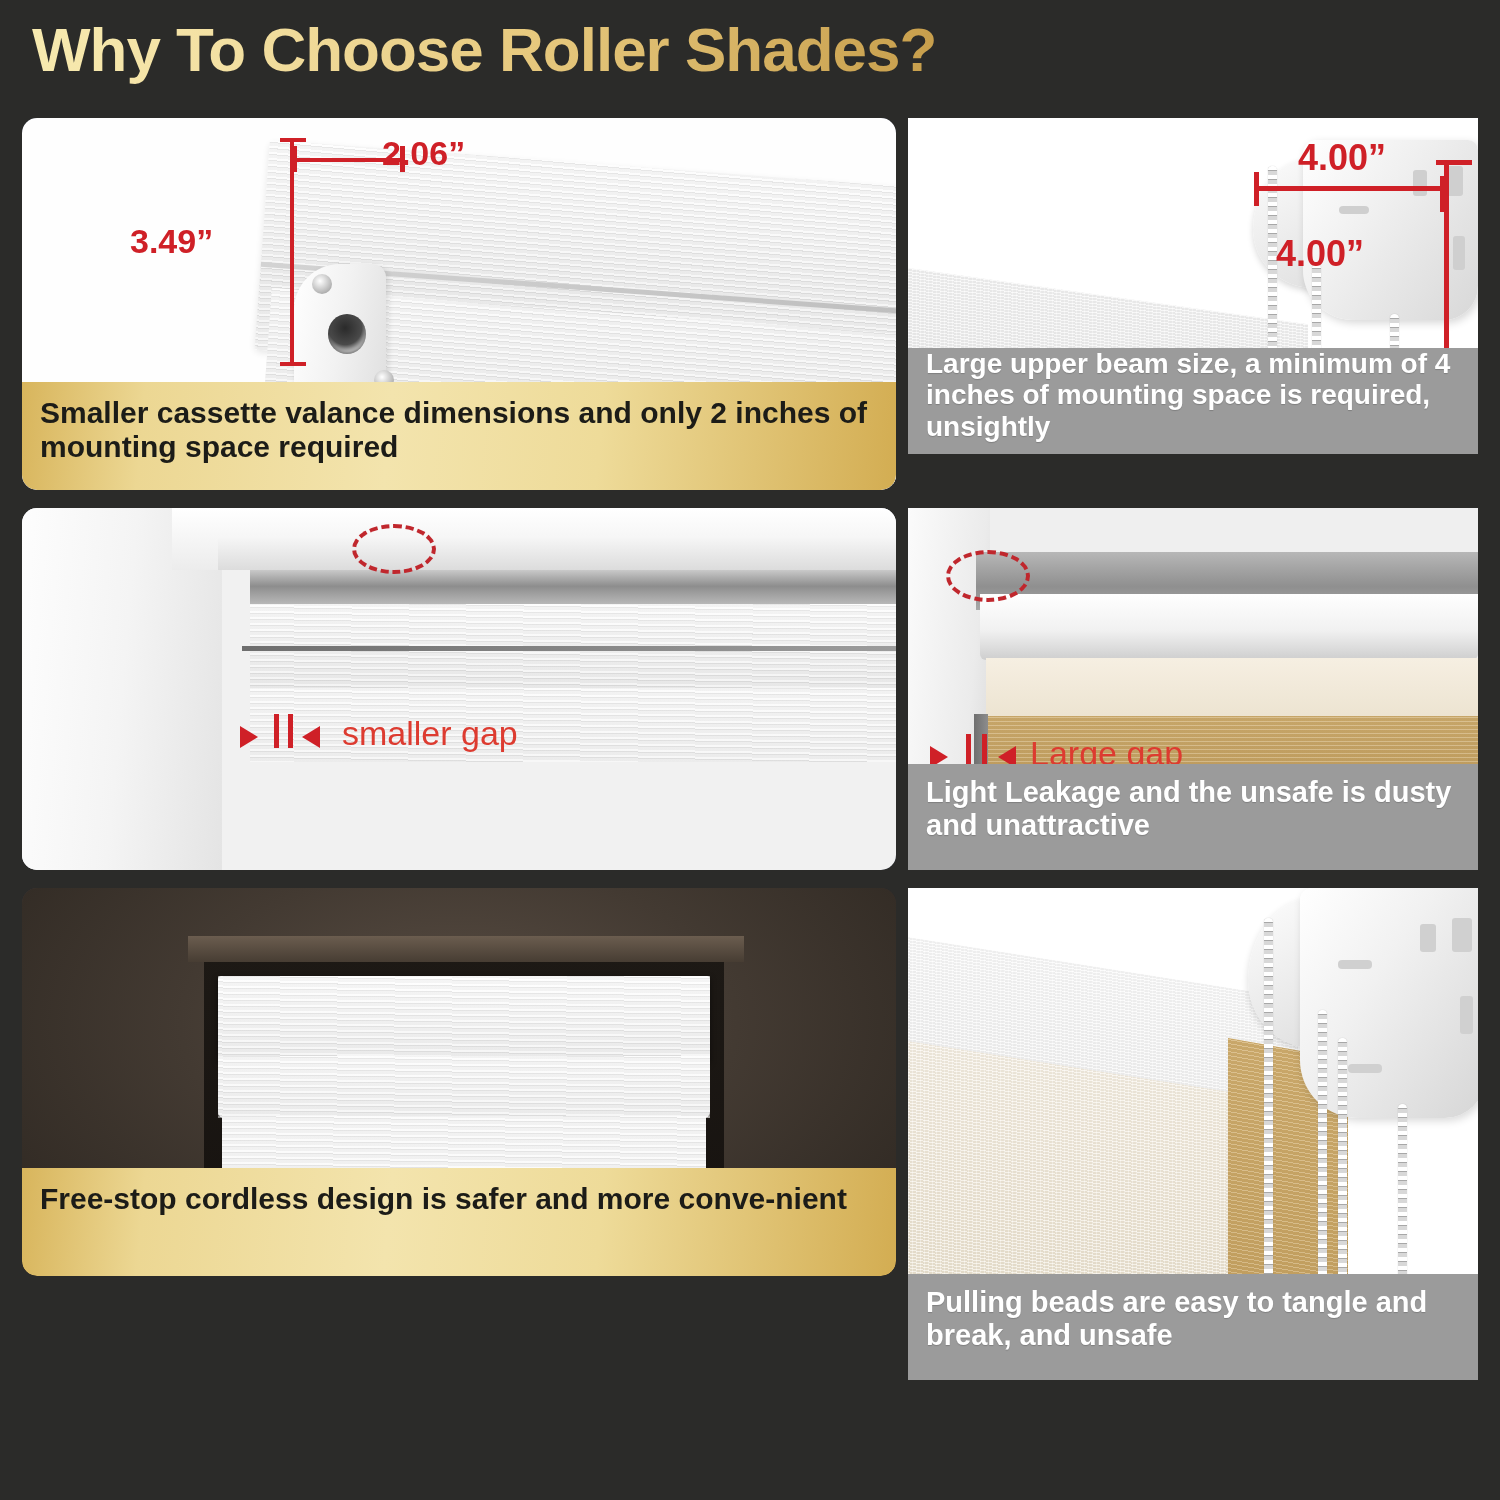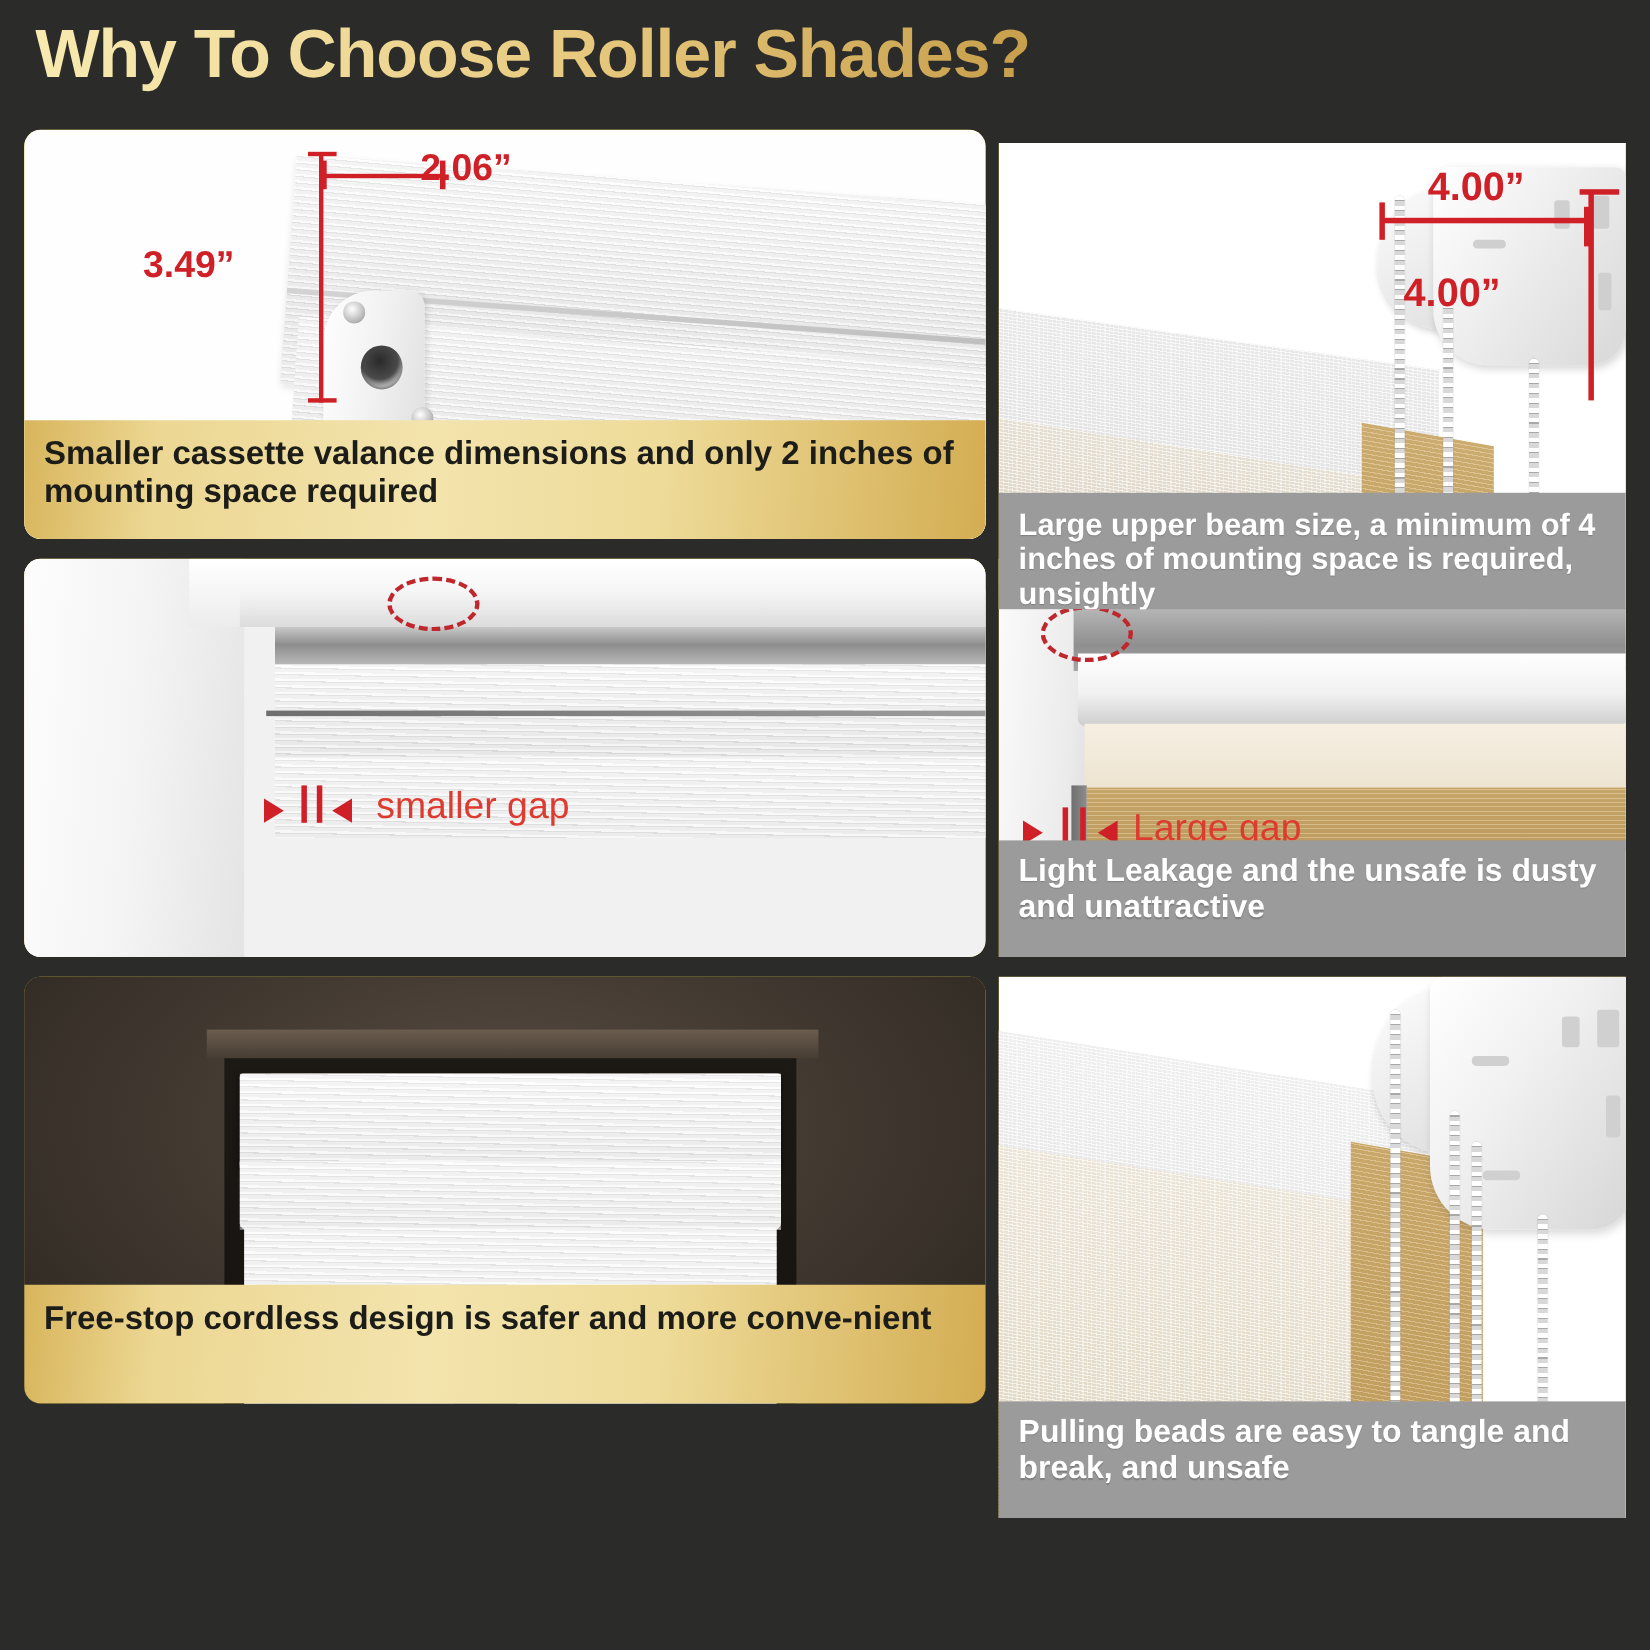--- a/index.html
+++ b/index.html
@@ -18,28 +18,28 @@
     letter-spacing:-1px;
     line-height:1.1;
     background:linear-gradient(100deg,#f7eab0 0%, #f3e0a2 22%, #e7c97e 55%, #c79e4b 100%);
     -webkit-background-clip:text; background-clip:text;
     color:transparent;
     -webkit-text-fill-color:transparent;
     white-space:nowrap;
   }
 
   
-  .panel { position:absolute; overflow:hidden; background:#fde047; }
+  .panel { position:absolute; overflow:hidden; background:#0f172a; }
   .panel.left  { left:22px; width:874px; border-radius:15px; }
   .panel.right { left:908px; width:570px; border-radius:0; }
 
   .r1 { top:118px;  height:372px; }
   .r2 { top:508px;  height:362px; }
   .r3 { top:888px;  height:388px; }
-  .panel.right.r1 { top:118px; height:424px;margin-top:12px; }
+  .panel.right.r1 { top:118px; height:336px; }
   .panel.right.r2 { top:508px; height:362px; }
   .panel.right.r3 { top:888px; height:492px; }
 
   .photo { position:absolute; inset:0; overflow:hidden; }
 
   
   .caption {
     position:absolute; left:0; right:0; bottom:0;
     padding:14px 18px 10px 18px;
     font-weight:bold;
@@ -54,21 +54,21 @@
     border-bottom-left-radius:15px; border-bottom-right-radius:15px;margin-top:28px;
   }
   .caption.gray {
     background:#9b9b9b;
     color:#ffffff;
     font-size:29px;
     height:106px;
     padding-top:12px;
     text-shadow:0 1px 1px rgba(0,0,0,.18);
   }
-  .caption.gray.three { font-size:28px; padding-top:13px; line-height:1.12; }
+  .caption.gray.three { font-size:28px; padding-top:0; line-height:1.12; }
 
   
   .ann {
     position:absolute; color:#cf2027; font-weight:bold;
     z-index:30; white-space:nowrap; line-height:1;
   }
   .ann.thin { font-weight:normal; color:#dd3b30; }
   .redline { position:absolute; background:#cf2027; z-index:29; }
 
   

